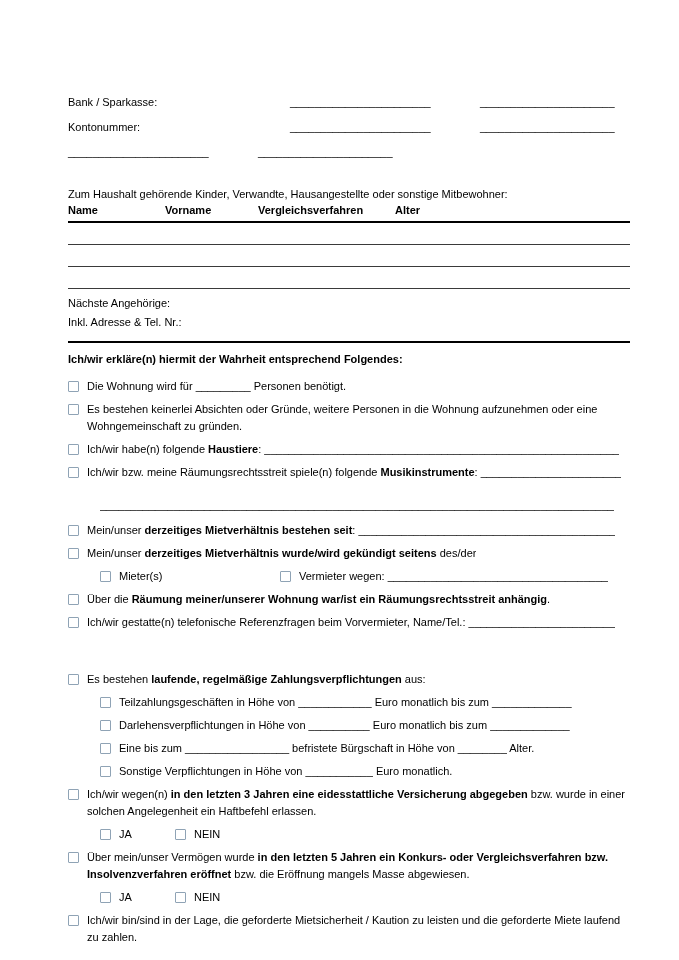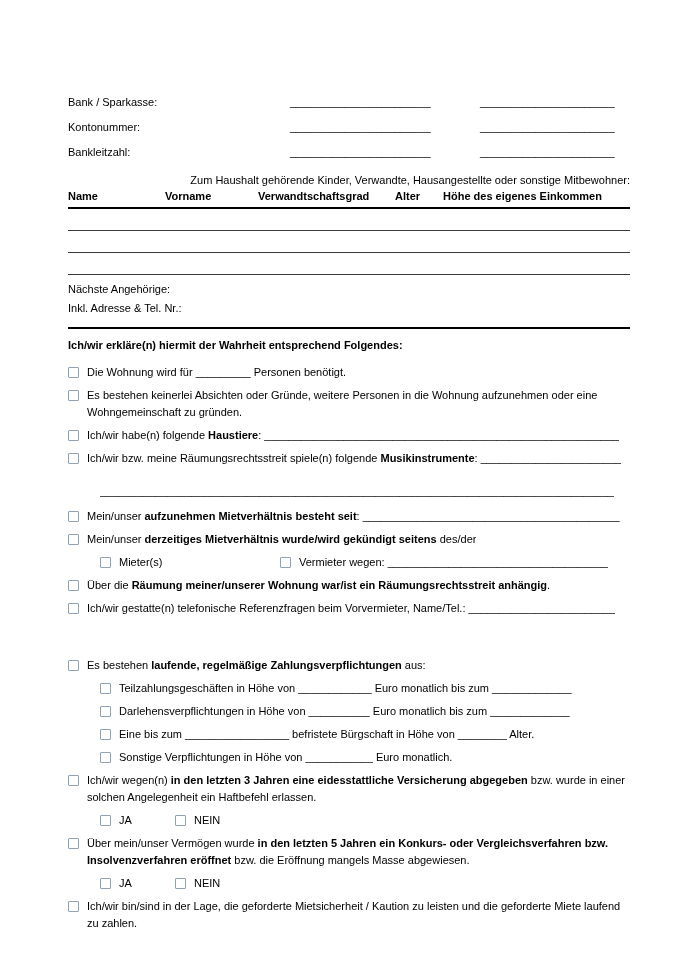--- a/index.html
+++ b/index.html
@@ -10,21 +10,21 @@
     font-size:11px;line-height:15px;
     padding:95px 49px 0 68px;overflow:hidden;
   }
   .b{font-weight:bold;}
   
   .bank-row{display:flex;margin-bottom:10px;white-space:nowrap;}
   .bank-label{flex:0 0 222px;}
   .bank-blank1{flex:0 0 190px;letter-spacing:0;}
   .bank-blank2{flex:1 1 auto;}
   
-  .intro{margin-top:13px;text-align:right;}
+  .intro{margin-top:27px;}
   .thead{
     display:grid;grid-template-columns:97px 93px 137px 48px 1fr;
     font-weight:bold;padding-bottom:3px;border-bottom:2px solid #000;margin-top:1px;
   }
   .trow{height:21px;border-bottom:1px solid #3a3a3a;}
   
   .relatives{margin-top:7px;padding-bottom:7px;border-bottom:2px solid #000;}
   .relatives div{margin-bottom:4px;}
   
   .heading{font-weight:bold;margin-top:9px;margin-bottom:11px;}
@@ -46,33 +46,31 @@
         <span class="bank-label">Bank / Sparkasse:</span>
         <span class="bank-blank1">_______________________</span>
         <span class="bank-blank2">______________________</span>
       </div>
       <div class="bank-row">
         <span class="bank-label">Kontonummer:</span>
         <span class="bank-blank1">_______________________</span>
         <span class="bank-blank2">______________________</span>
       </div>
       <div class="bank-row">
-        <span class="bank-label">Bankleitzahl:</span>
         <span class="bank-blank1">_______________________</span>
         <span class="bank-blank2">______________________</span>
       </div>
     </section>
 
   <div class="intro">Zum Haushalt gehörende Kinder, Verwandte, Hausangestellte oder sonstige Mitbewohner:</div>
   <div class="thead">
       <span>Name</span>
       <span>Vorname</span>
-      <span>Verwandtschaftsgrad</span>
+      <span>Vergleichsverfahren</span>
       <span>Alter</span>
-      <span>Höhe des eigenes Einkommen</span>
     </div>
   <div class="tbody">
       <div class="trow"></div>
       <div class="trow"></div>
       <div class="trow"></div>
     </div>
 
   <div class="relatives">
     <div>Nächste Angehörige:</div>
     <div>Inkl. Adresse &amp; Tel. Nr.:</div>
@@ -105,21 +103,21 @@
         </div>
       </div>
       <div class="item level1" style="margin-top: 16px;">
         <div class="cell">
           <span class="txt"><span>____________________________________________________________________________________</span></span>
         </div>
       </div>
       <div class="item" style="margin-top: 8px;">
         <div class="cell">
           <span class="cb"></span>
-          <span class="txt"><span>Mein/unser </span><span class="b">aufzunehmen Mietverhältnis besteht seit</span><span>: </span><span>__________________________________________</span></span>
+          <span class="txt"><span>Mein/unser </span><span class="b">derzeitiges Mietverhältnis bestehen seit</span><span>: </span><span>__________________________________________</span></span>
         </div>
       </div>
       <div class="item">
         <div class="cell">
           <span class="cb"></span>
           <span class="txt"><span>Mein/unser </span><span class="b">derzeitiges Mietverhältnis wurde/wird gekündigt seitens</span><span> des/der</span></span>
         </div>
       </div>
       <div class="item level1">
         <div class="cell" style="flex: 0 0 180px; width: 180px;">

